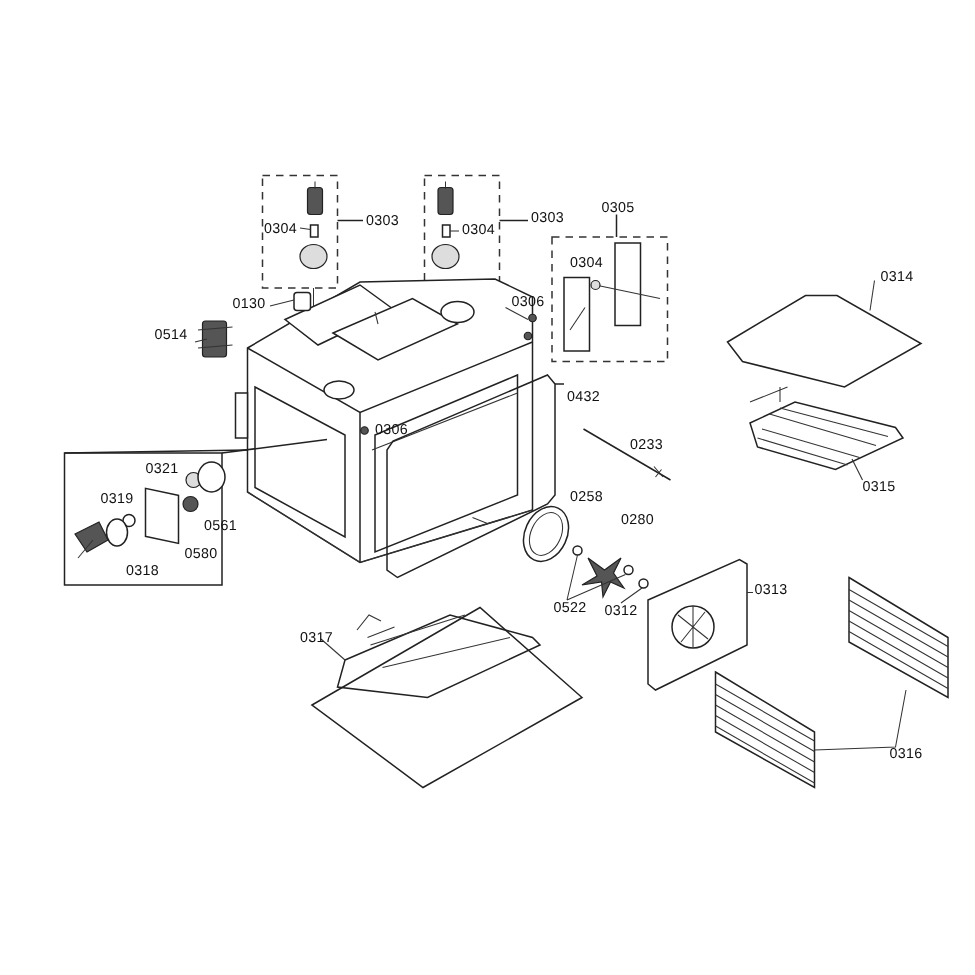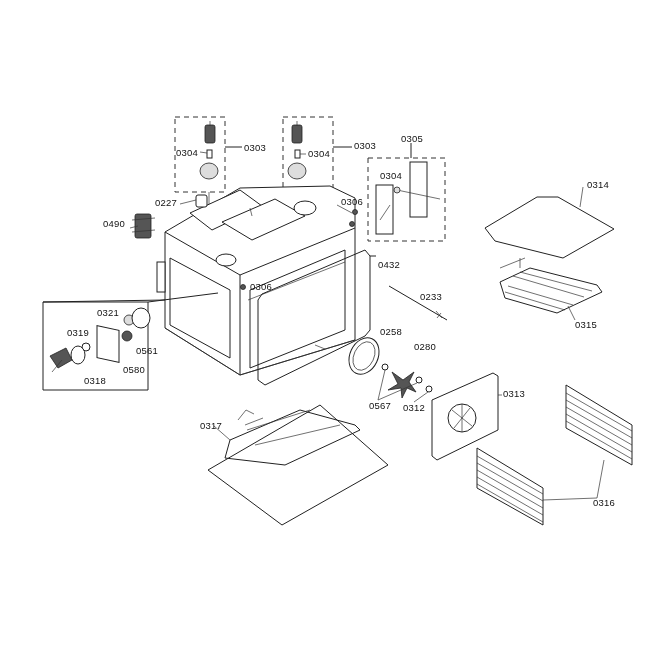--- a/index.html
+++ b/index.html
@@ -152,35 +152,35 @@
     <path class="ln" d="M477 448 L543 488 L543 525 L477 488 Z"></path>
     <path class="thin" d="M477 456 L543 494 M477 463 L543 501 M477 470 L543 508 M477 477 L543 515 M477 484 L543 522"></path>
   </g>
   <path class="thin" d="M543 500 L597 498 L604 460"></path>
 
   <path class="thin" d="M337 205 L352 213"></path>
   <path class="thin" d="M130 228 L138 226"></path>
 </svg>
 
 
-<span class="lbl" style="left:103px;top:219px">0490</span>
-<span class="lbl" style="left:155px;top:198px">0227</span>
+<span class="lbl" style="left:103px;top:219px">0514</span>
+<span class="lbl" style="left:155px;top:198px">0130</span>
 <span class="lbl" style="left:244px;top:143px">0303</span>
 <span class="lbl" style="left:176px;top:148px">0304</span>
 <span class="lbl" style="left:354px;top:141px">0303</span>
 <span class="lbl" style="left:308px;top:149px">0304</span>
 <span class="lbl" style="left:401px;top:134px">0305</span>
 <span class="lbl" style="left:380px;top:171px">0304</span>
 <span class="lbl" style="left:341px;top:197px">0306</span>
 <span class="lbl" style="left:250px;top:282px">0306</span>
 <span class="lbl" style="left:378px;top:260px">0432</span>
 <span class="lbl" style="left:420px;top:292px">0233</span>
 <span class="lbl" style="left:380px;top:327px">0258</span>
 <span class="lbl" style="left:414px;top:342px">0280</span>
-<span class="lbl" style="left:369px;top:401px">0567</span>
+<span class="lbl" style="left:369px;top:401px">0522</span>
 <span class="lbl" style="left:403px;top:403px">0312</span>
 <span class="lbl" style="left:503px;top:389px">0313</span>
 <span class="lbl" style="left:587px;top:180px">0314</span>
 <span class="lbl" style="left:575px;top:320px">0315</span>
 <span class="lbl" style="left:593px;top:498px">0316</span>
 <span class="lbl" style="left:200px;top:421px">0317</span>
 <span class="lbl" style="left:84px;top:376px">0318</span>
 <span class="lbl" style="left:67px;top:328px">0319</span>
 <span class="lbl" style="left:123px;top:365px">0580</span>
 <span class="lbl" style="left:97px;top:308px">0321</span>

